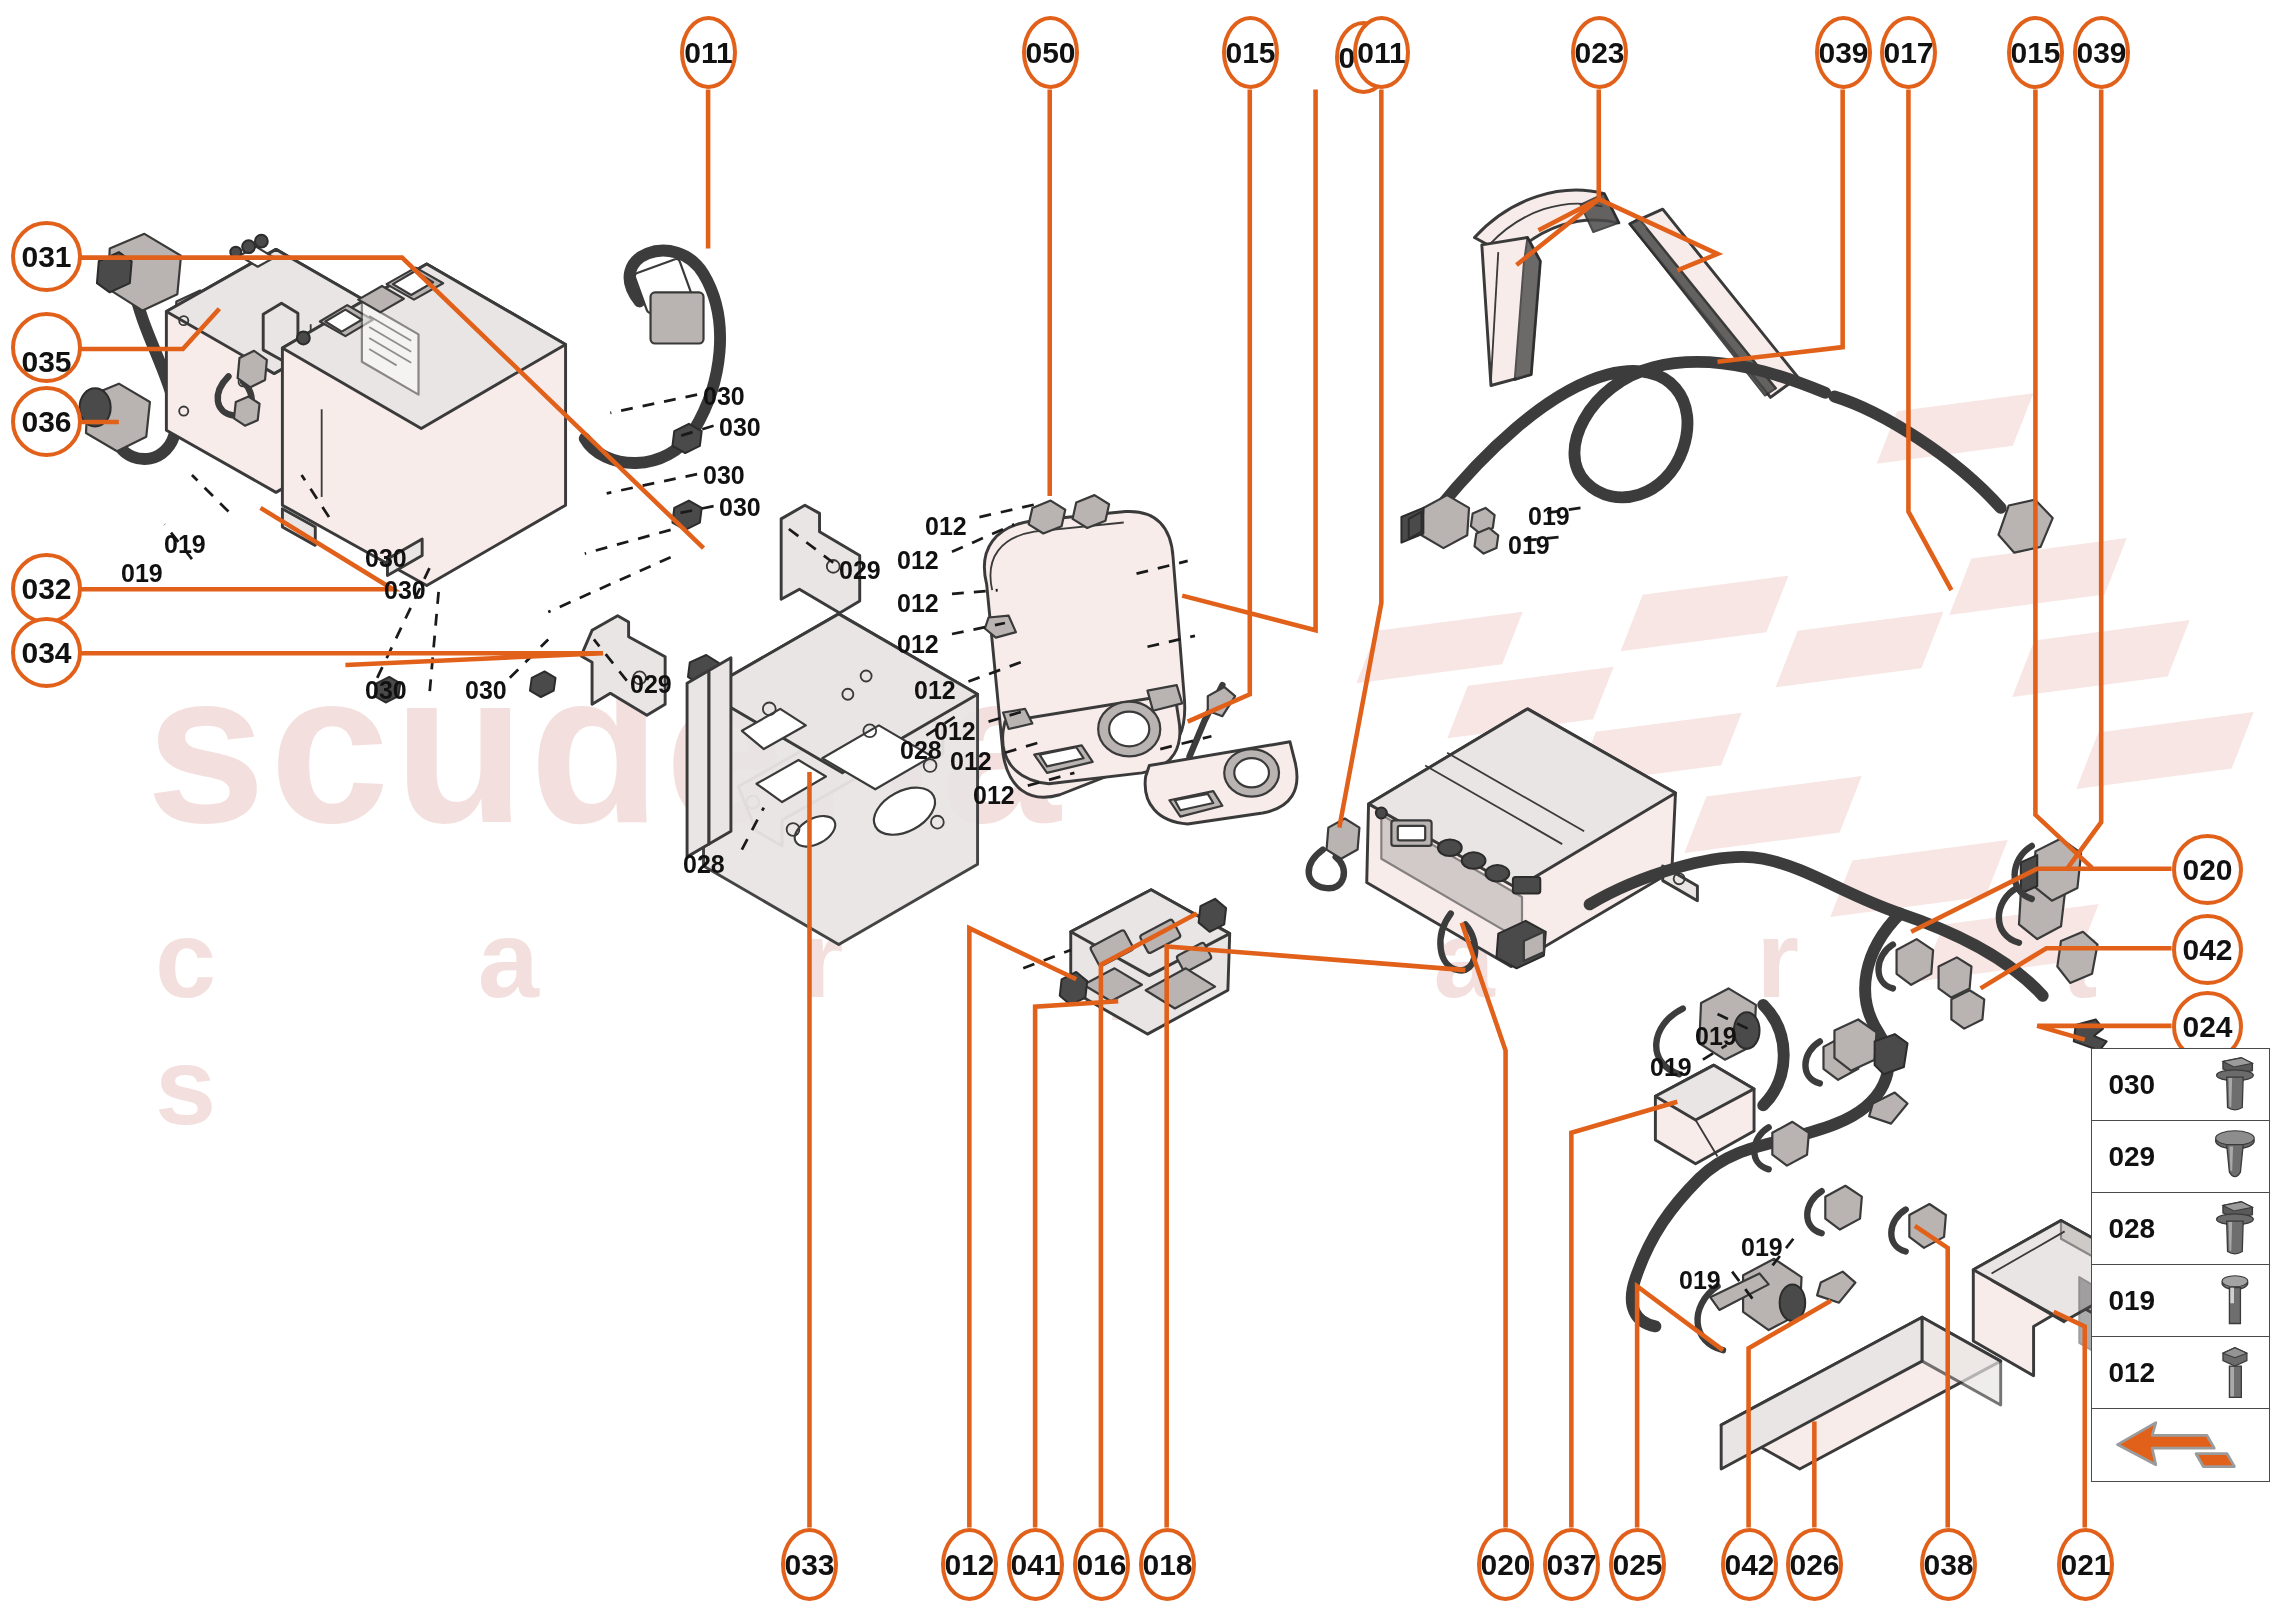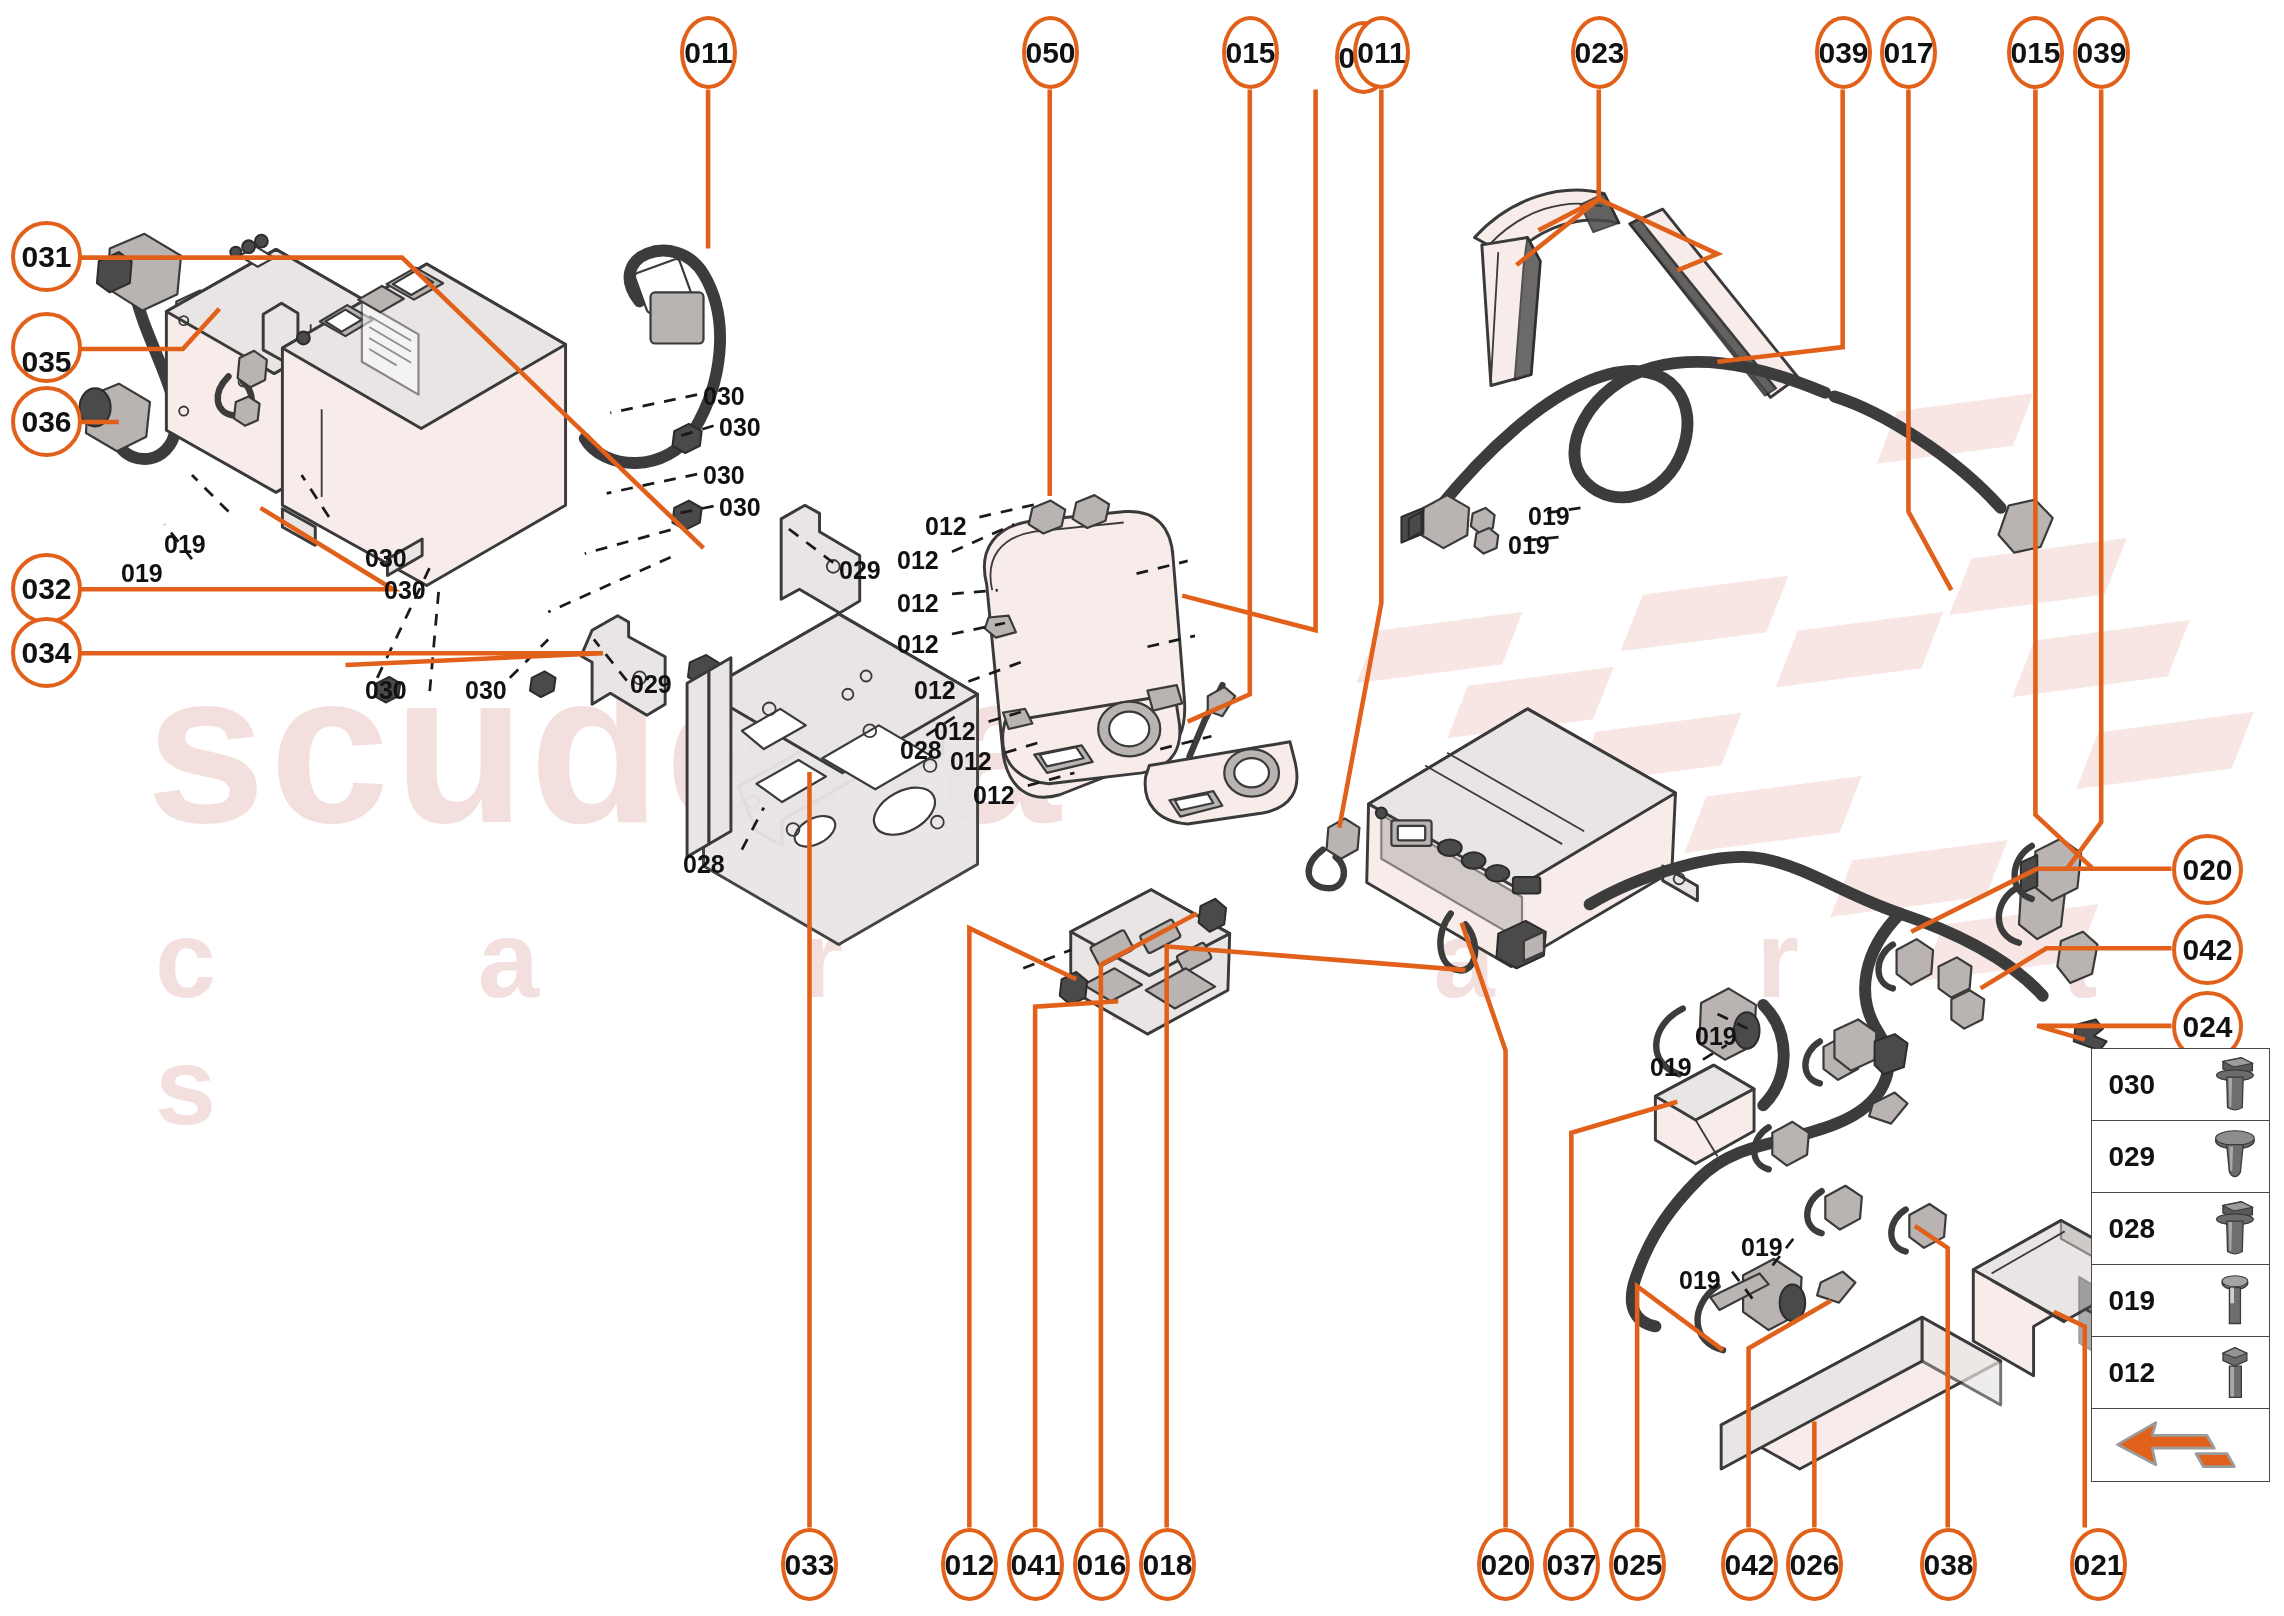--- a/index.html
+++ b/index.html
@@ -557,21 +557,21 @@
     </div>
   <div class="cal" style="left:1721px;top:1528px;">
       <span>042</span>
     </div>
   <div class="cal" style="left:1786px;top:1528px;">
       <span>026</span>
     </div>
   <div class="cal" style="left:1920px;top:1528px;">
       <span>038</span>
     </div>
-  <div class="cal" style="left:2057px;top:1528px;margin-left:13px;">
+  <div class="cal" style="left:2057px;top:1528px;">
       <span>021</span>
     </div>
 
   <div class="pn" style="left:164px;top:530px;">019</div>
   <div class="pn" style="left:121px;top:559px;">019</div>
   <div class="pn" style="left:703px;top:382px;">030</div>
   <div class="pn" style="left:719px;top:413px;">030</div>
   <div class="pn" style="left:703px;top:461px;">030</div>
   <div class="pn" style="left:719px;top:493px;">030</div>
   <div class="pn" style="left:365px;top:544px;">030</div>

